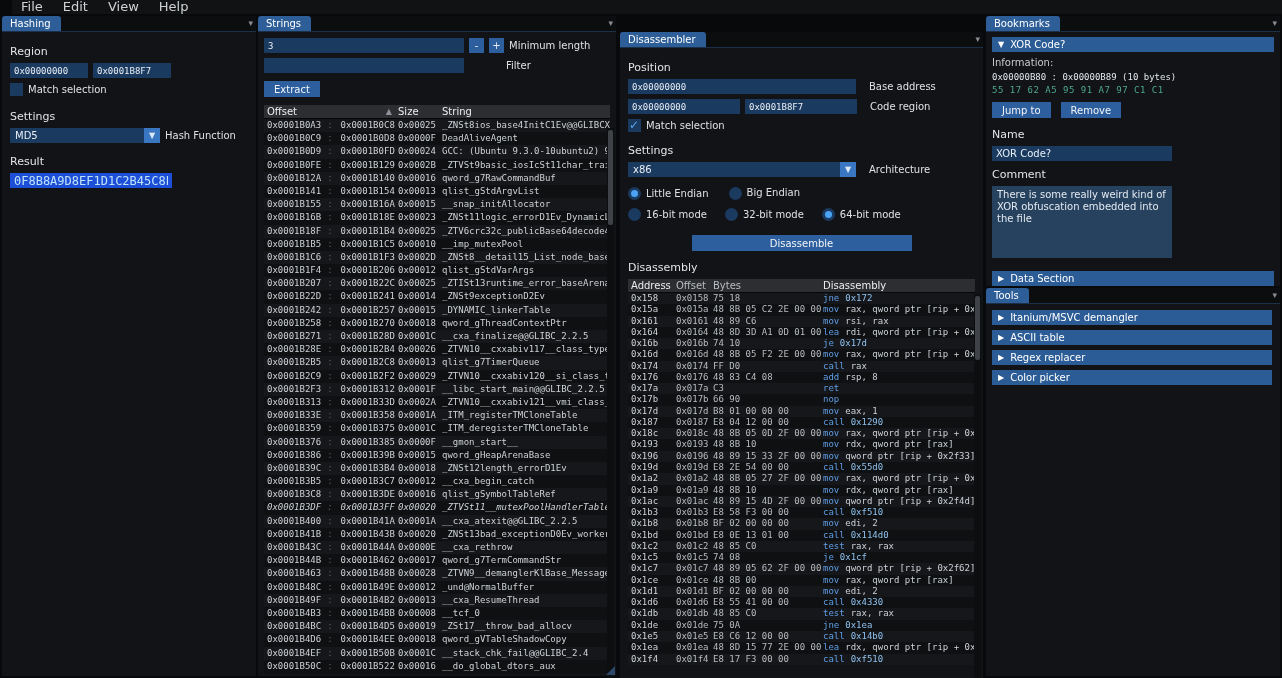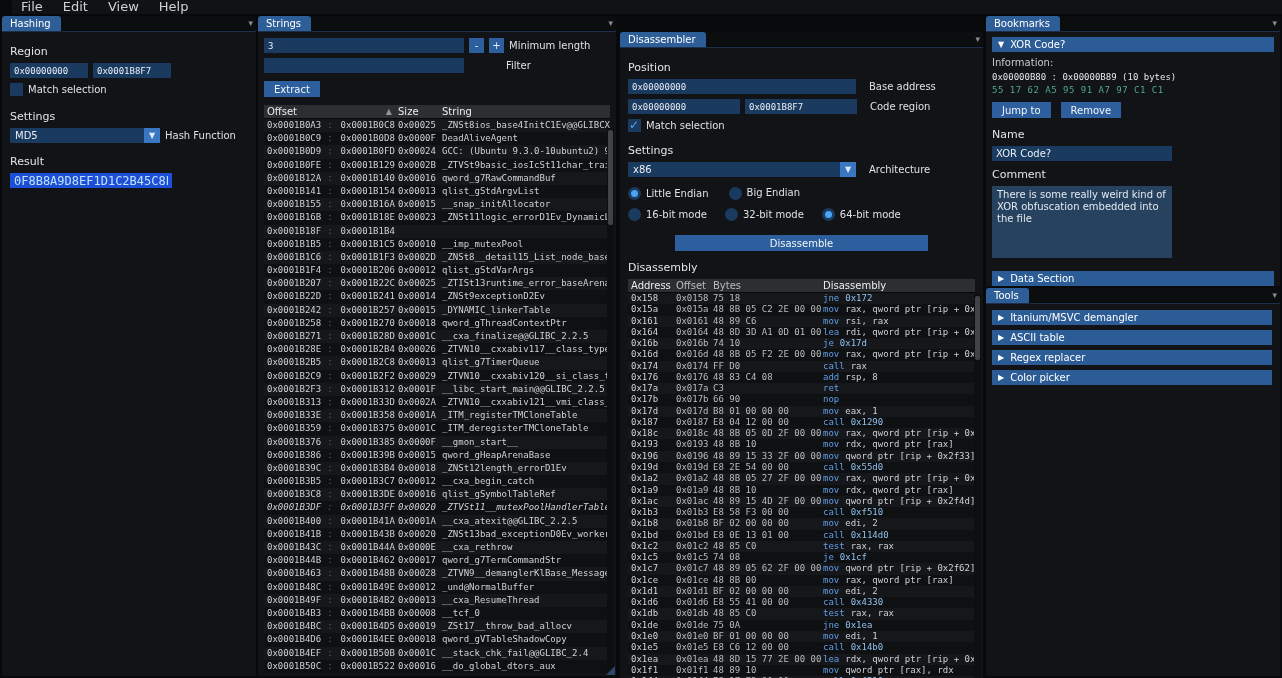--- a/index.html
+++ b/index.html
@@ -184,21 +184,21 @@
     <span class="s-size">0x00015</span>
     <span class="s-str">__snap_initAllocator</span>
   </div>
 
   <div class="trow" style="height:13.2px; line-height:13.2px;">
     <span class="s-off"><span class="start">0x0001B16B</span><span class="sep">:</span><span class="end">0x0001B18E</span></span>
     <span class="s-size">0x00023</span>
     <span class="s-str">_ZNSt11logic_errorD1Ev_DynamicList</span>
   </div>
 
-  <div class="trow" style="height:13.2px; line-height:13.2px;flex-direction:column;">
+  <div class="trow" style="height:13.2px; line-height:13.2px;">
     <span class="s-off"><span class="start">0x0001B18F</span><span class="sep">:</span><span class="end">0x0001B1B4</span></span>
     <span class="s-size">0x00025</span>
     <span class="s-str">_ZTV6crc32c_publicBase64decode4_.lto</span>
   </div>
 
   <div class="trow" style="height:13.2px; line-height:13.2px;">
     <span class="s-off"><span class="start">0x0001B1B5</span><span class="sep">:</span><span class="end">0x0001B1C5</span></span>
     <span class="s-size">0x00010</span>
     <span class="s-str">__imp_mutexPool</span>
   </div>
@@ -448,21 +448,21 @@
         <span style="display: flex; align-items: center; gap: 5px;">
           <span class="radio"></span>
           <span class="rlabel">32-bit mode</span>
         </span>
         <span style="display: flex; align-items: center; gap: 5px;">
           <span class="radio sel"></span>
           <span class="rlabel">64-bit mode</span>
         </span>
       </div>
     <div style="text-align:center; margin:14px 0 10px 0;">
-      <button class="btn" style="width:253px">Disassemble</button>
+      <button class="btn" style="width:220px">Disassemble</button>
     </div>
     <div class="lbl">Disassembly</div>
 
     <div class="thead">
       <span class="d-addr">Address</span>
       <span class="d-off">Offset</span>
       <span class="d-bytes">Bytes</span>
       <span class="d-dis">Disassembly</span>
     </div>
     <div class="tbody" id="disasm-body" style="height:406px;">
@@ -670,47 +670,35 @@
     <span class="d-dis"><span class="mn">test</span><span class="ops">rax, rax</span></span>
   </div>
 
   <div class="trow" style="height:11.27px; line-height:11.27px;">
     <span class="d-addr">0x1de</span>
     <span class="d-off">0x01de</span>
     <span class="d-bytes">75 0A</span>
     <span class="d-dis"><span class="mn">jne</span><span class="ops num">0x1ea</span></span>
   </div>
 
-  <div class="trow" style="height:11.27px; line-height:11.27px;">
-    <span class="d-addr">0x1e0</span>
-    <span class="d-off">0x01e0</span>
-    <span class="d-bytes">BF 01 00 00 00</span>
-    <span class="d-dis"><span class="mn">mov</span><span class="ops">edi, 1</span></span>
-  </div>
 
   <div class="trow" style="height:11.27px; line-height:11.27px;">
     <span class="d-addr">0x1e5</span>
     <span class="d-off">0x01e5</span>
     <span class="d-bytes">E8 C6 12 00 00</span>
     <span class="d-dis"><span class="mn">call</span><span class="ops num">0x14b0</span></span>
   </div>
 
   <div class="trow" style="height:11.27px; line-height:11.27px;">
     <span class="d-addr">0x1ea</span>
     <span class="d-off">0x01ea</span>
     <span class="d-bytes">48 8D 15 77 2E 00 00</span>
     <span class="d-dis"><span class="mn">lea</span><span class="ops">rdx, qword ptr [rip + 0x2e77]</span></span>
   </div>
 
-  <div class="trow" style="height:11.27px; line-height:11.27px;">
-    <span class="d-addr">0x1f1</span>
-    <span class="d-off">0x01f1</span>
-    <span class="d-bytes">48 89 10</span>
-    <span class="d-dis"><span class="mn">mov</span><span class="ops">qword ptr [rax], rdx</span></span>
-  </div>
 
   <div class="trow" style="height:11.27px; line-height:11.27px;">
     <span class="d-addr">0x1f4</span>
     <span class="d-off">0x01f4</span>
     <span class="d-bytes">E8 17 F3 00 00</span>
     <span class="d-dis"><span class="mn">call</span><span class="ops num">0xf510</span></span>
   </div>
 </div>
   </div>
   <div class="scrollbar" style="right:2px; top:262px; height:404px;">

